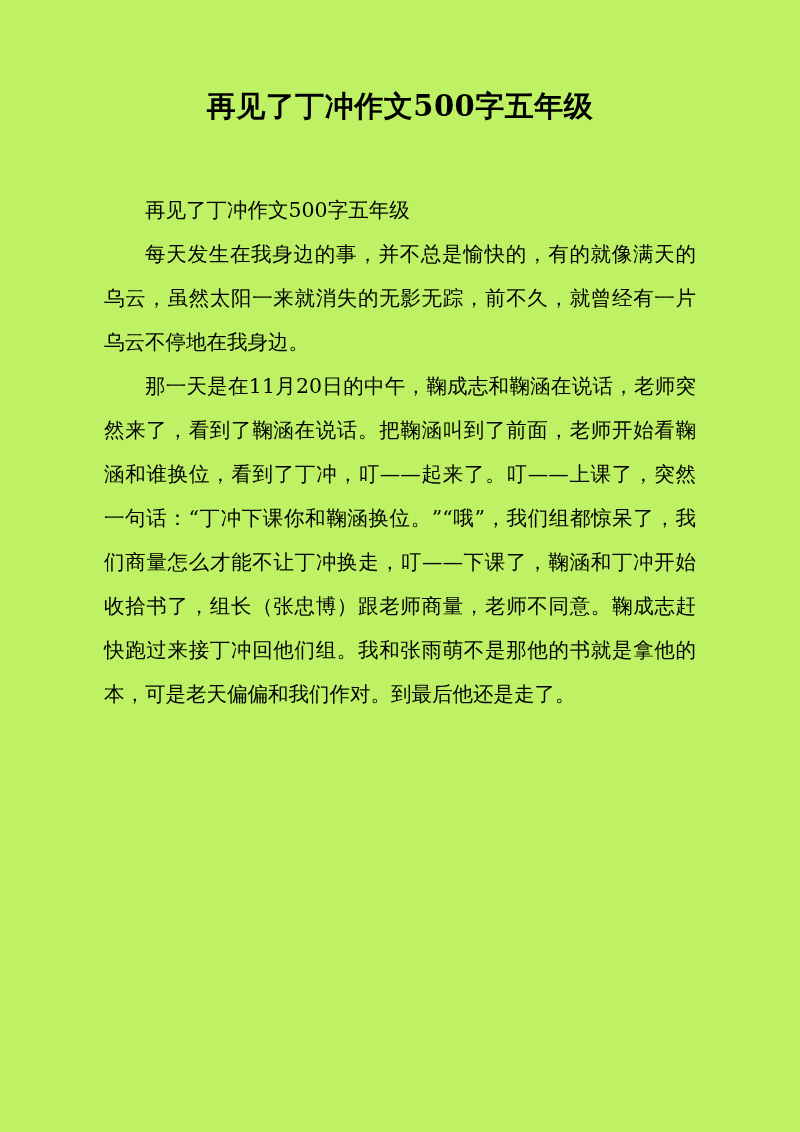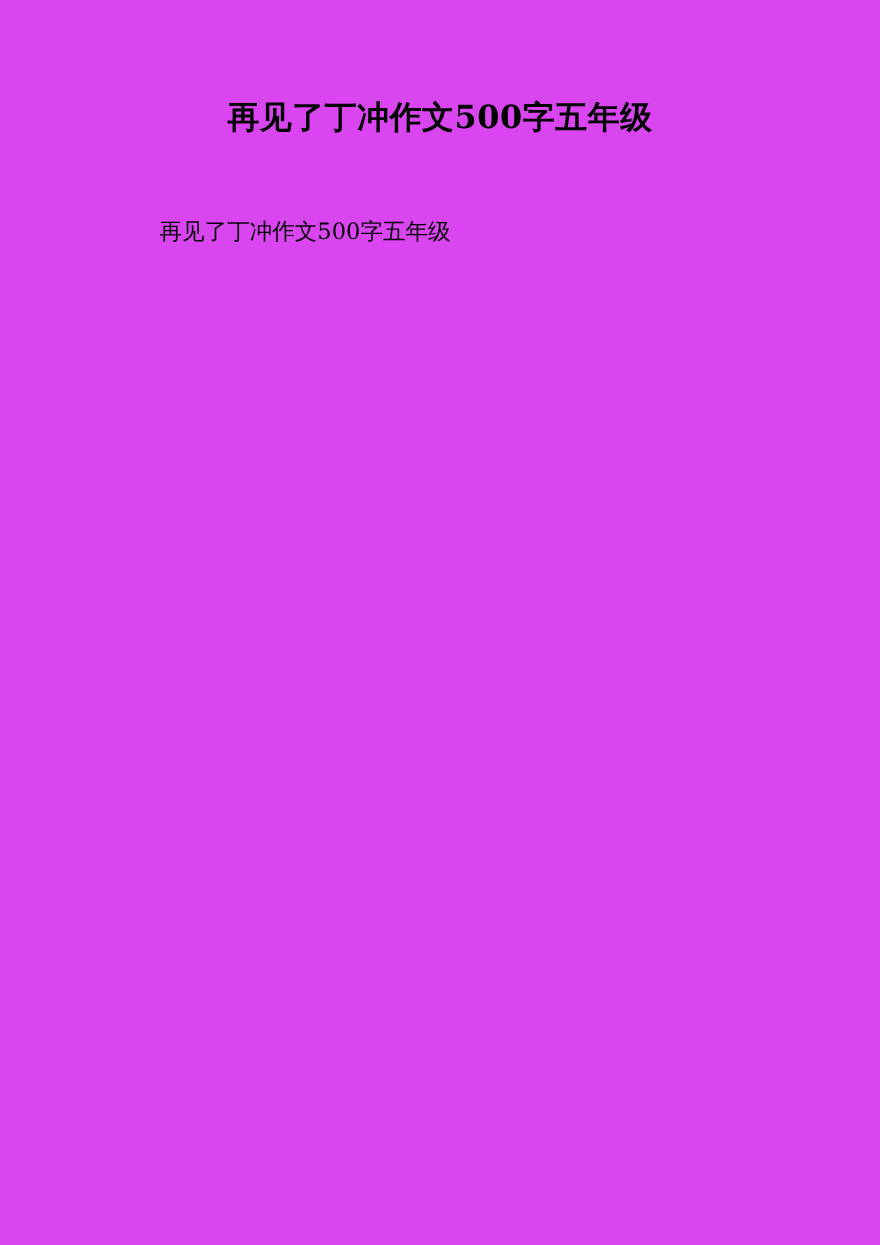--- a/index.html
+++ b/index.html
@@ -13,21 +13,21 @@
     font-family: "DejaVu Serif", "Liberation Serif", serif;
     color: #000000;
     overflow: hidden;
   }
   .page {
     width: 800px;
     height: 1132px;
     box-sizing: border-box;
     padding: 0;
     position: relative;
-    background: #d946ef;
+    background: #bef264;
   }
   .doc-title {
     margin: 0;
     padding: 0;
     position: absolute;
     top: 88px;
     left: 0;
     width: 800px;
     text-align: center;
     font-size: 29px;
@@ -57,15 +57,17 @@
 </style>
 </head>
 <body>
 
 <div class="page">
 
   <h1 class="doc-title">再见了丁冲作文500字五年级</h1>
 
   <div class="body-text">
     <p class="para">再见了丁冲作文500字五年级</p>
+    <p class="para">每天发生在我身边的事，并不总是愉快的，有的就像满天的乌云，虽然太阳一来就消失的无影无踪，前不久，就曾经有一片乌云不停地在我身边。</p>
+    <p class="para">那一天是在11月20日的中午，鞠成志和鞠涵在说话，老师突然来了，看到了鞠涵在说话。把鞠涵叫到了前面，老师开始看鞠涵和谁换位，看到了丁冲，叮——起来了。叮——上课了，突然一句话：“丁冲下课你和鞠涵换位。”“哦”，我们组都惊呆了，我们商量怎么才能不让丁冲换走，叮——下课了，鞠涵和丁冲开始收拾书了，组长（张忠博）跟老师商量，老师不同意。鞠成志赶快跑过来接丁冲回他们组。我和张雨萌不是那他的书就是拿他的本，可是老天偏偏和我们作对。到最后他还是走了。</p>
   </div>
 
 </div>
 
 </body></html>

